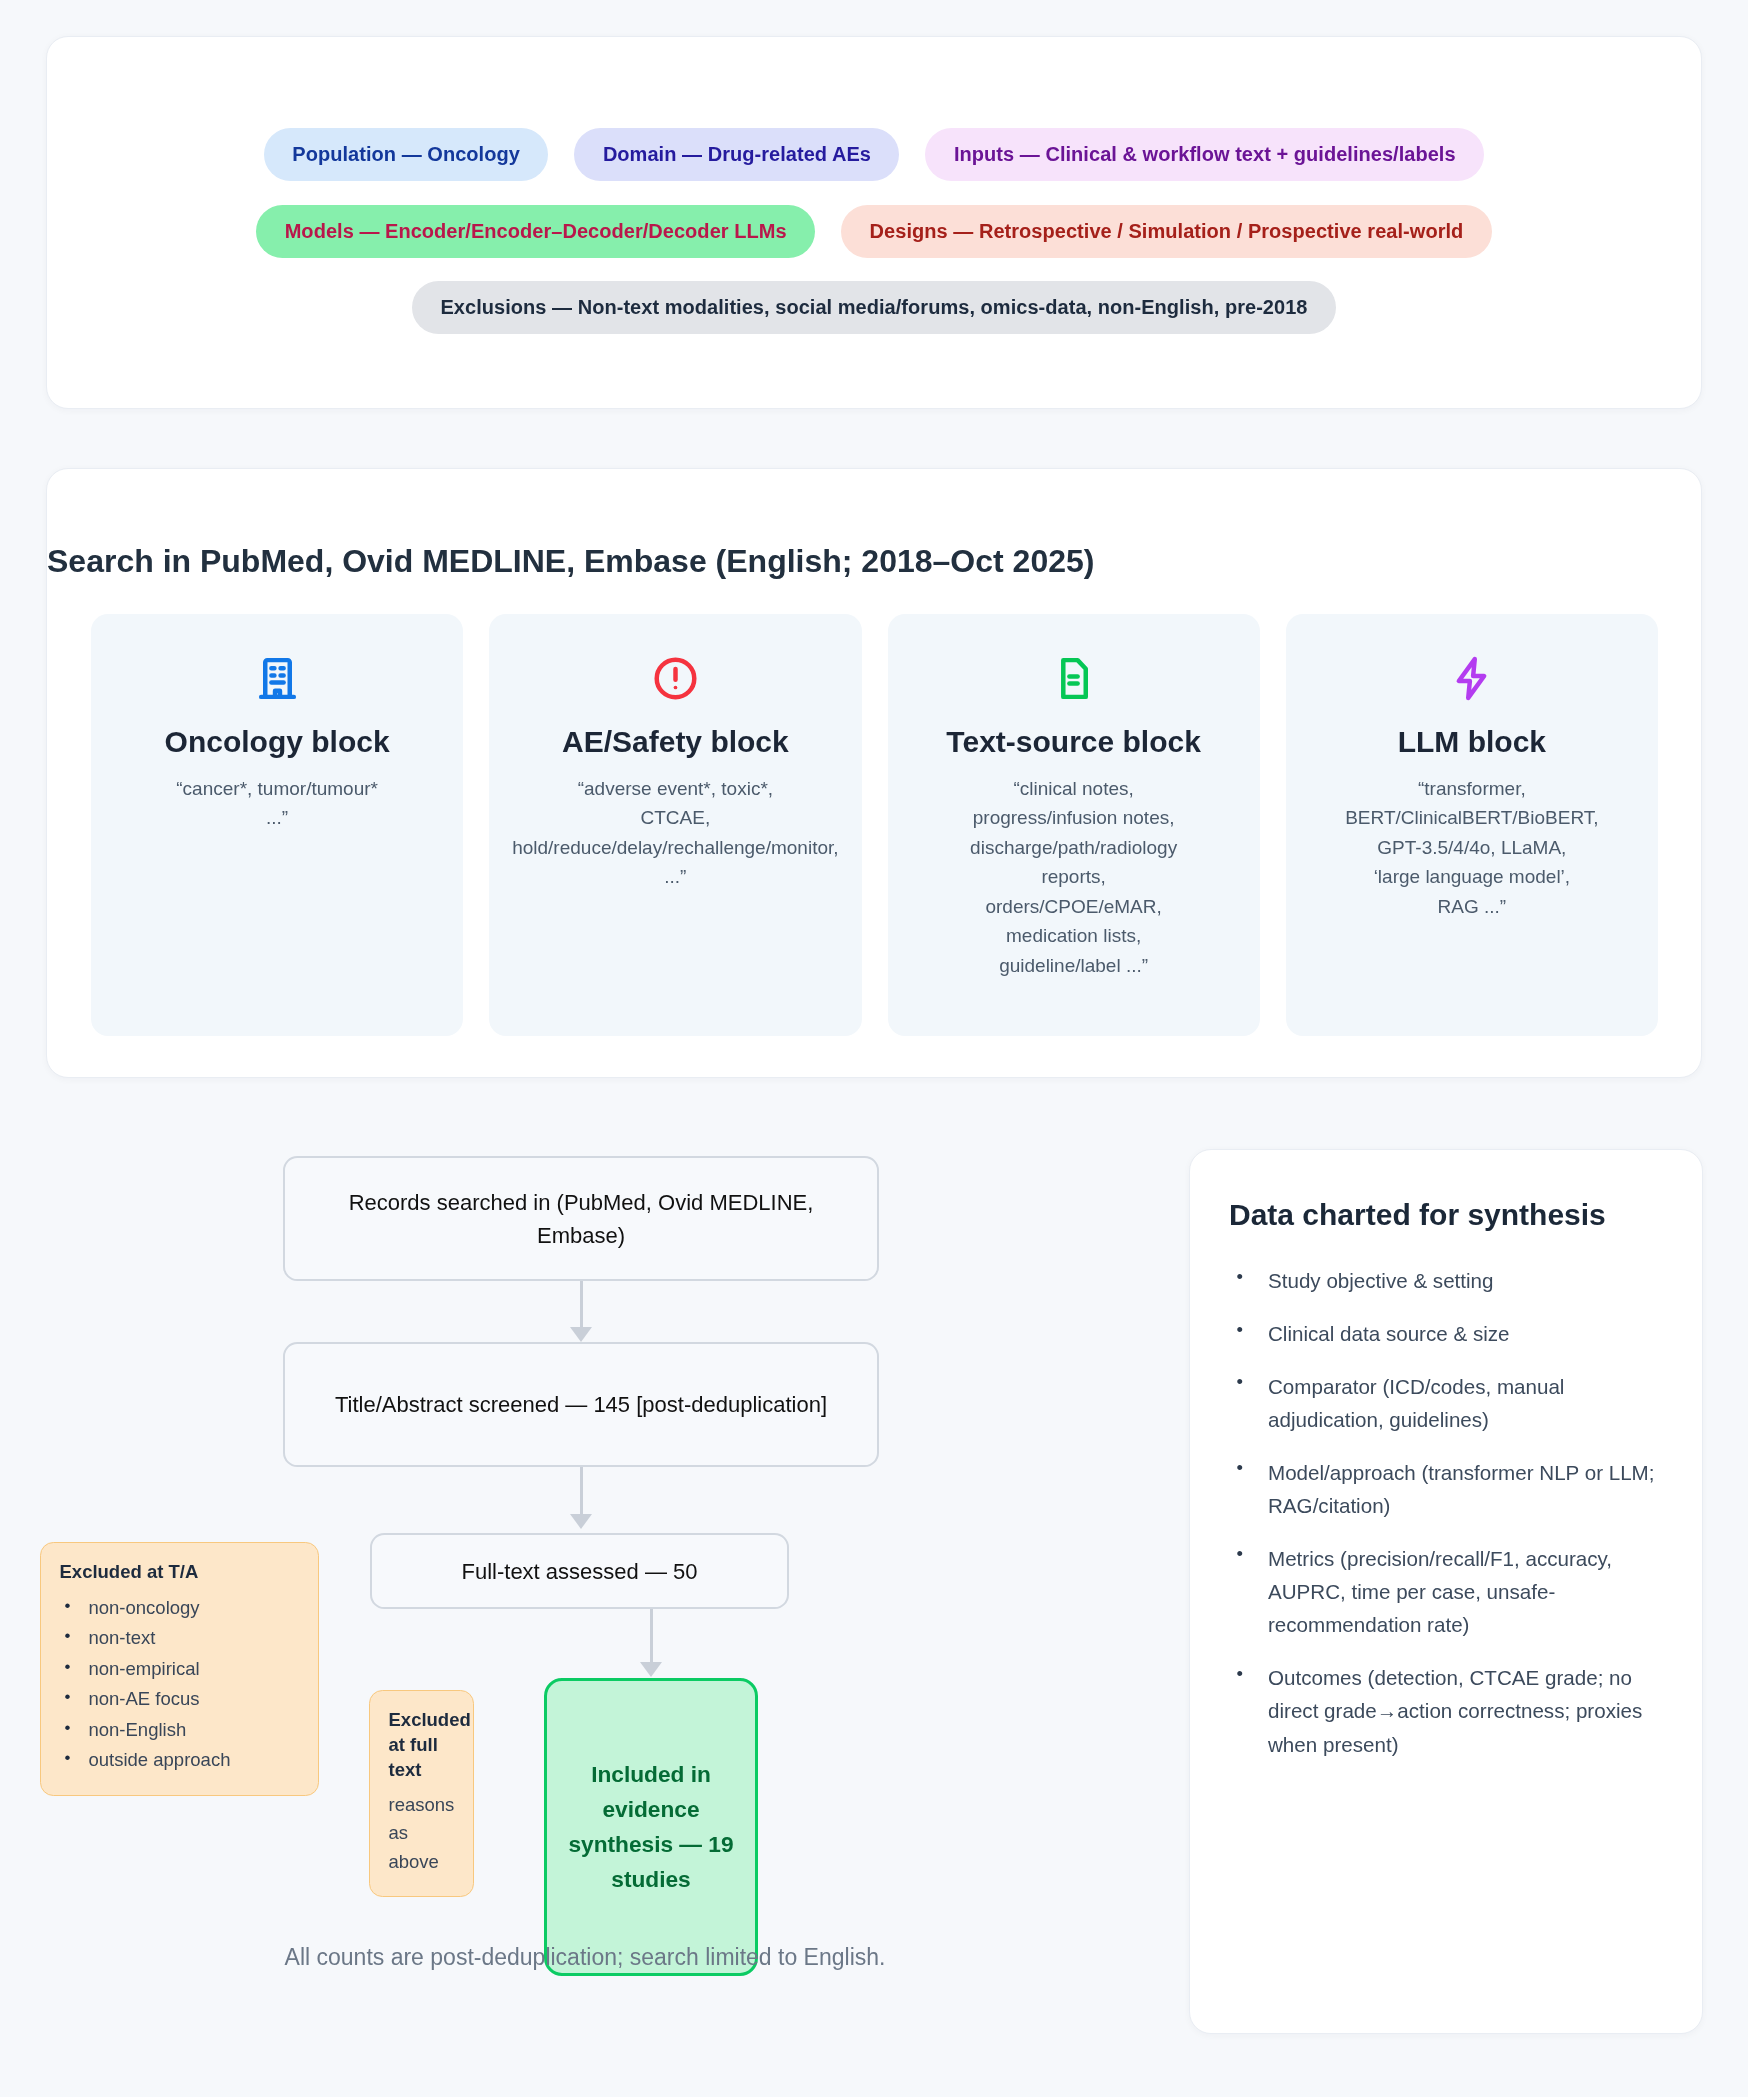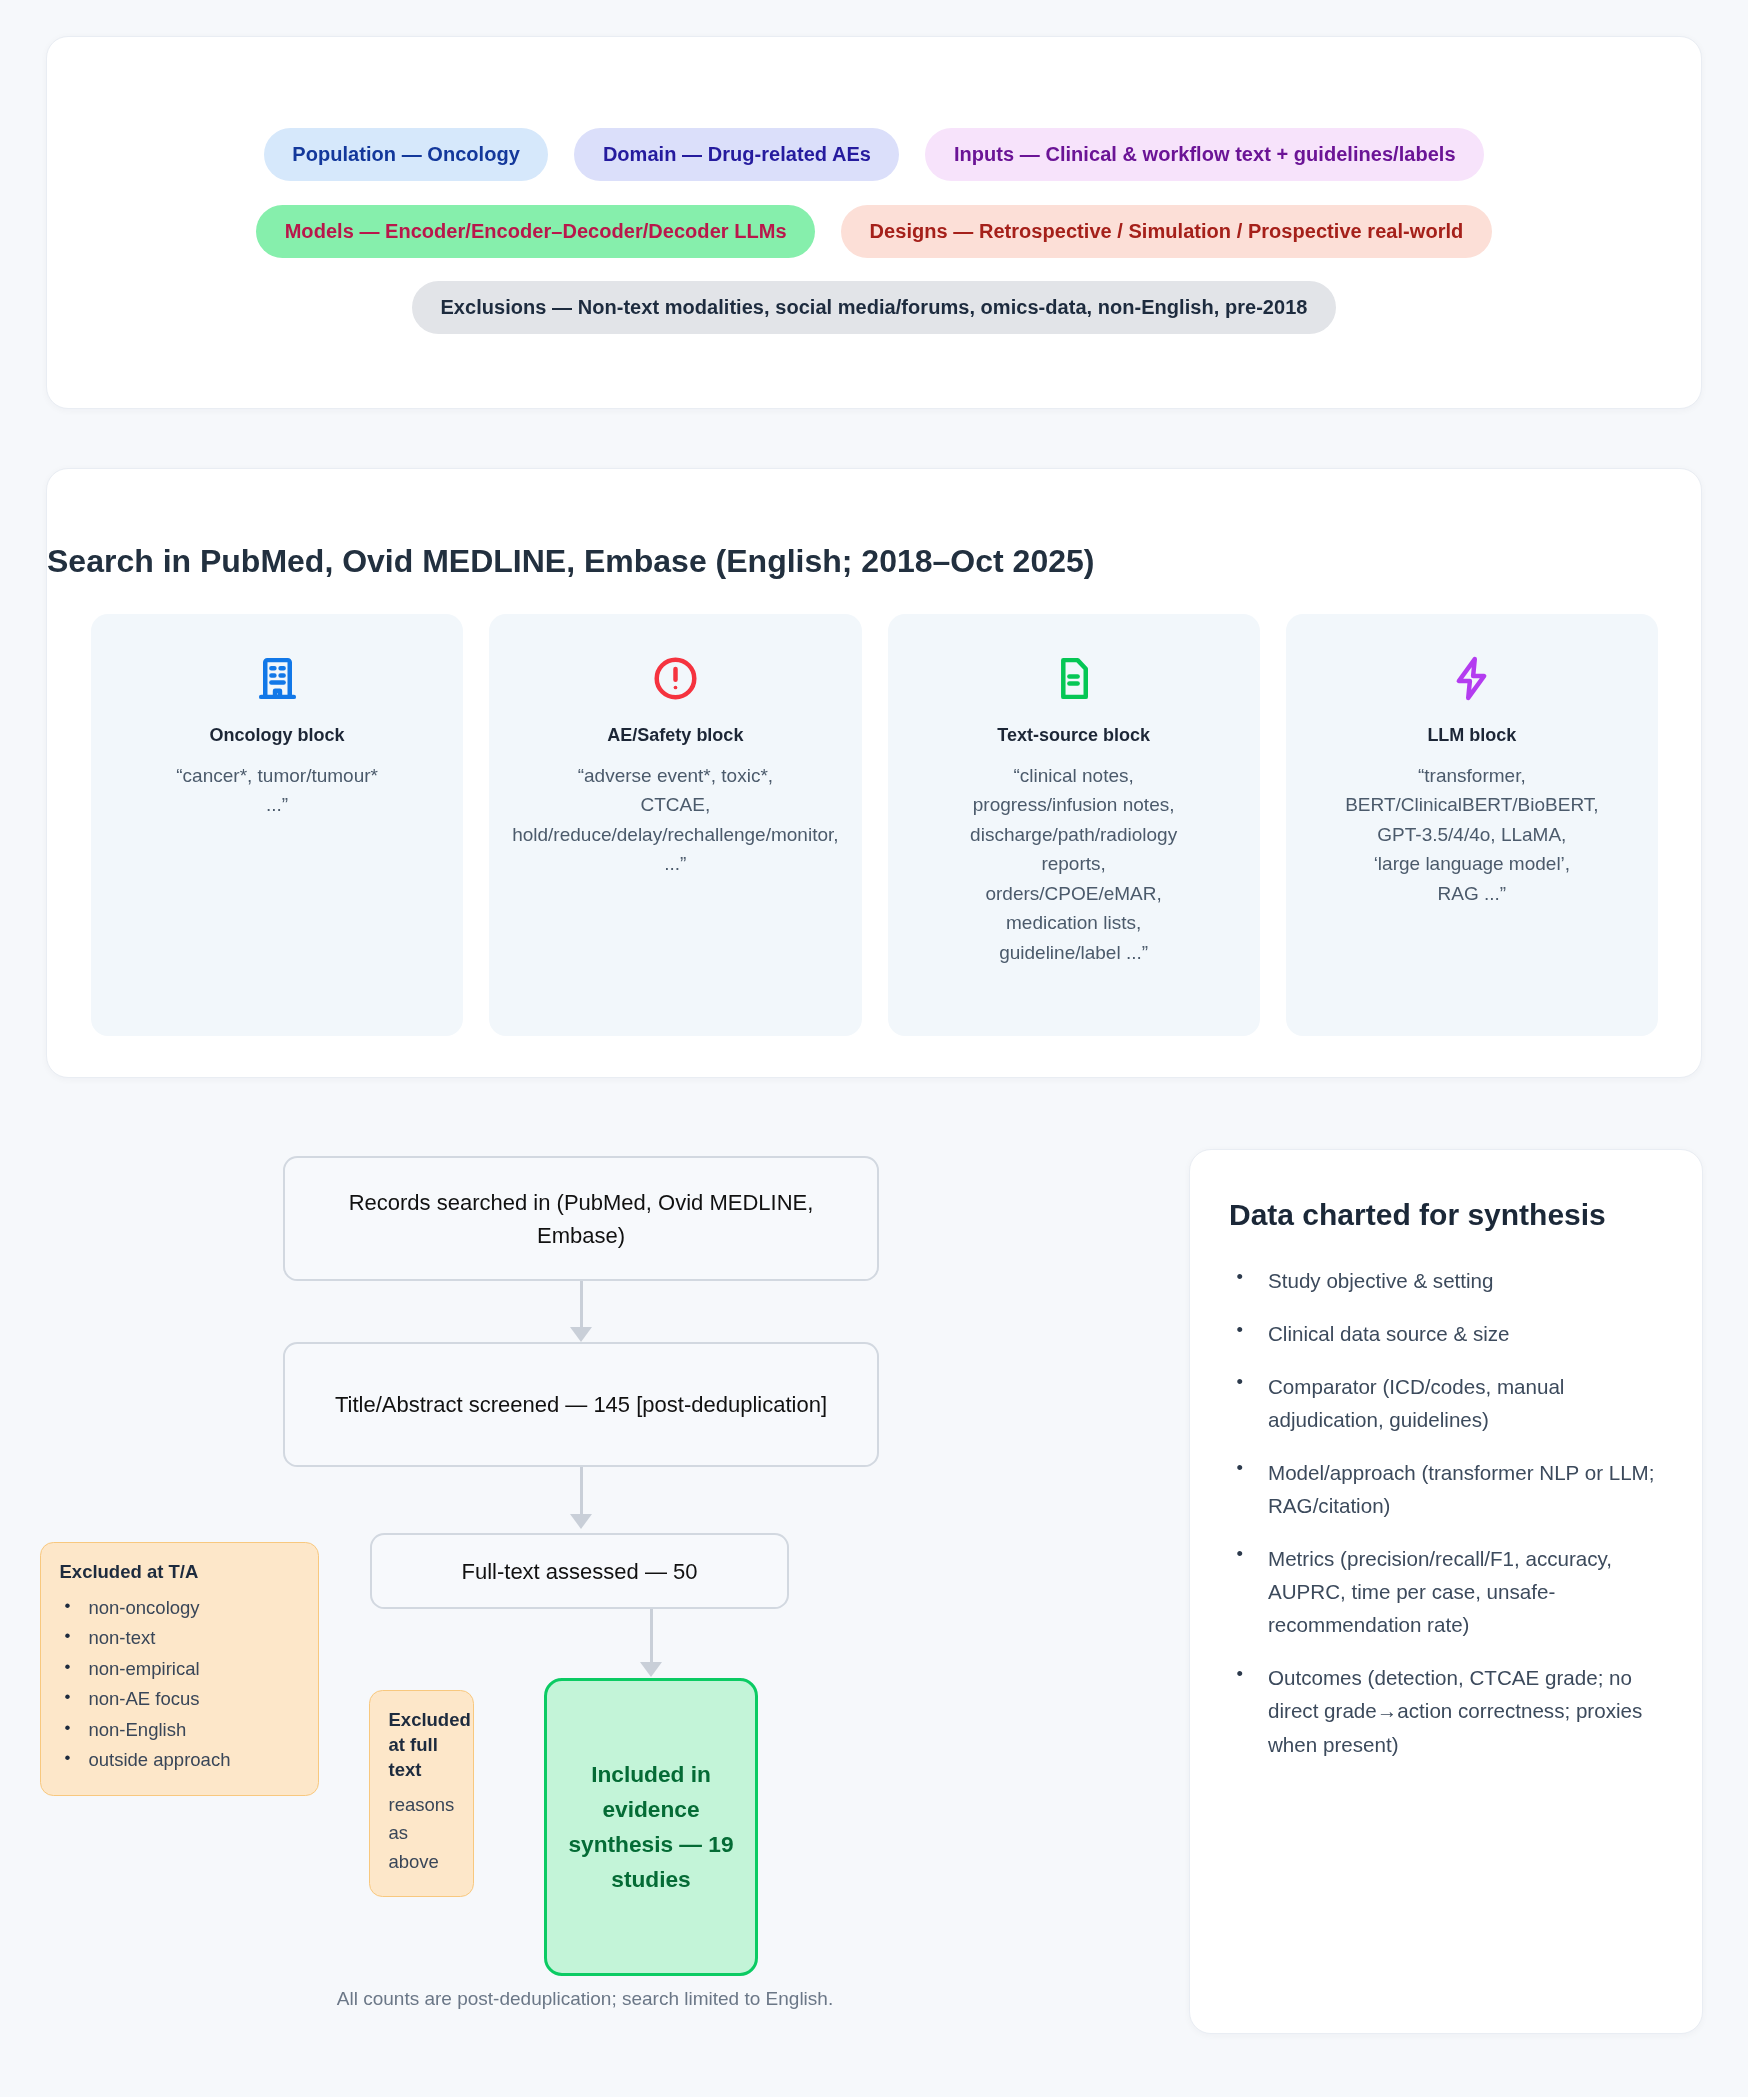--- a/index.html
+++ b/index.html
@@ -54,21 +54,21 @@
   .block {
     background: #f2f7fb;
     border-radius: 17px;
     height: 422px;
     padding: 33px 14.3px 0;
     text-align: center;
     overflow: hidden;
   }
   .block-icon { height: 63px; display: flex; align-items: center; justify-content: center; }
   .block-icon svg { width: 49px; height: 49px; }
-  .block-title { margin-top: 15px; font-size: 18px; font-weight: bold; color: #1c2636; }
+  .block-title { margin-top: 15px; font-size: 30px; font-weight: bold; color: #1c2636; }
   .block-desc  { margin-top: 15px; font-size: 19px; line-height: 1.55; color: #4b5a6b; white-space: nowrap; }
   .block-desc span { display: block; }
 
   
   .flowbox {
     position: absolute;
     background: #f7f9fc;
     border: 2.1px solid #d2d8e0;
     border-radius: 14.3px;
     display: flex; align-items: center; justify-content: center;
@@ -132,23 +132,23 @@
     color: #3c4a5c; margin-bottom: 19.3px; padding-left: 39px;
     text-indent: 0;
   }
   #charted-list li::before {
     content: "•"; position: absolute; left: 7.6px; top: -2.5px;
     font-size: 18.5px; color: #2c3a4c;
   }
 
   
   #footer-note {
-    position: absolute; left: 0; top: 1988px; width: 1158px;
+    position: absolute; left: 0; top: 1944px; width: 1158px;
     text-align: center;
-    font-size: 19px; color: #6b7787; padding-left: 12px;
+    font-size: 23px; color: #6b7787; padding-left: 12px;
   }
 </style>
 </head>
 <body>
 
 <div class="page">
 
   <section class="card" id="scope-card">
     <div class="pill-rows">
 

